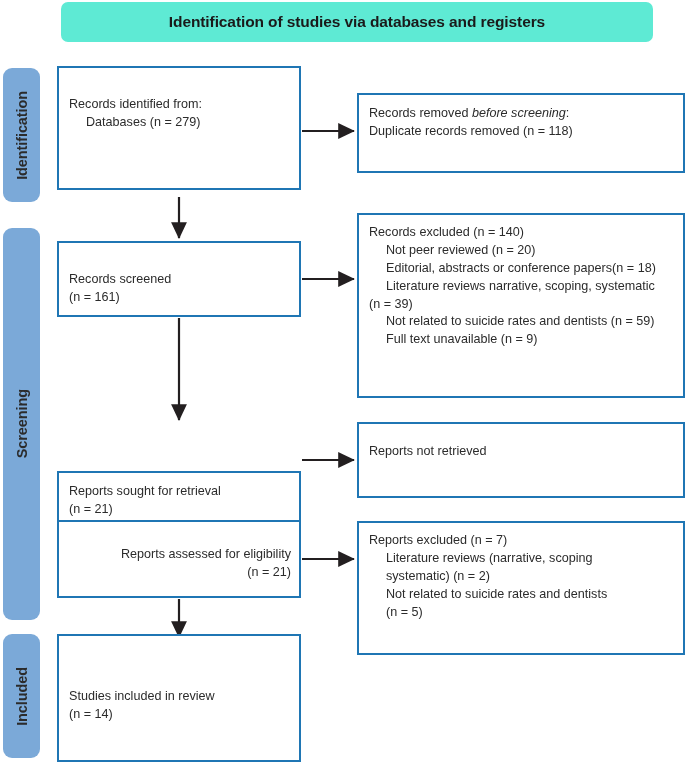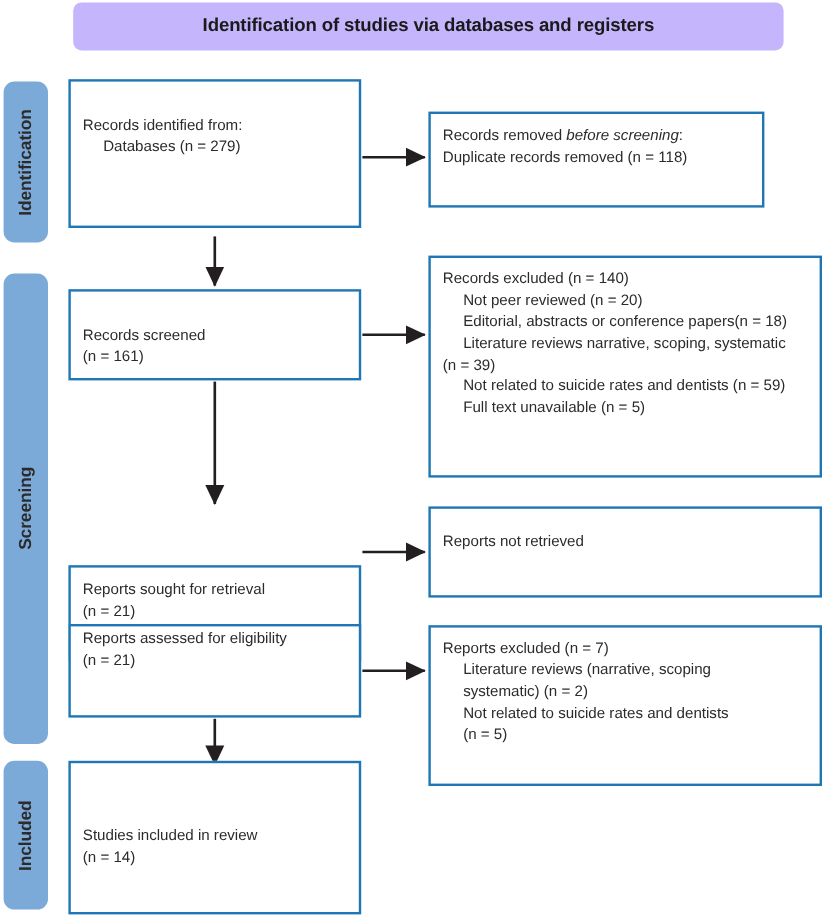--- a/index.html
+++ b/index.html
@@ -22,21 +22,21 @@
     height: 770px;
   }
 
   
   .header-band {
     position: absolute;
     left: 61px;
     top: 2px;
     width: 592px;
     height: 40px;
-    background: #c4b5fd;
+    background: #5eead4;
     border-radius: 7px;
     display: flex;
     align-items: center;
     justify-content: center;
   }
   .header-band .title {
     font-size: 15.5px;
     font-weight: bold;
     color: #1a1a1a;
     letter-spacing: -0.1px;
@@ -89,31 +89,31 @@
 
   
   #box-identified     { left: 57px; top: 66px;  width: 244px; height: 124px; }
   #box-screened       { left: 57px; top: 241px; width: 244px; height: 76px;  }
   #box-sought         { left: 57px; top: 423px; width: 244px; height: 80px; margin-top: 48px;  }
   #box-assessed       { left: 57px; top: 520px; width: 244px; height: 78px;  }
   #box-included       { left: 57px; top: 634px; width: 244px; height: 128px; }
   #box-included .line:first-child { margin-top: 0; }
 
   
-  #box-removed        { left: 357px; top: 93px;  width: 280px; height: 80px;  }
+  #box-removed        { left: 357px; top: 93px;  width: 328px; height: 80px;  }
   #box-rec-excluded   { left: 357px; top: 213px; width: 328px; height: 185px; }
   #box-not-retrieved  { left: 357px; top: 422px; width: 328px; height: 76px;  }
   #box-rep-excluded   { left: 357px; top: 521px; width: 328px; height: 134px; }
   #box-identified { padding-top: 28px; }
   #box-included   { padding-top: 52px; }
   #box-removed    { padding-top: 10px; }
   #box-not-retrieved { padding-top: 19px; }
   #box-screened   { padding-top: 28px; }
   #box-sought     { padding-top: 10px; }
-  #box-assessed   { padding-top: 2px; }
+  #box-assessed   { padding-top: 24px; align-items: flex-end; }
 
   
   #connectors {
     position: absolute;
     left: 0; top: 0;
     width: 685px;
     height: 770px;
     pointer-events: none;
   }
 </style>
@@ -169,21 +169,21 @@
     <span class="line">(n = 161)</span>
   </div>
 
   <div class="flow-box" id="box-rec-excluded">
     <span class="line">Records excluded (n = 140)</span>
     <span class="line indent">Not peer reviewed (n = 20)</span>
     <span class="line indent">Editorial, abstracts or conference papers(n = 18)</span>
     <span class="line indent">Literature reviews narrative, scoping, systematic</span>
     <span class="line">(n = 39)</span>
     <span class="line indent">Not related to suicide rates and dentists (n = 59)</span>
-    <span class="line indent">Full text unavailable (n = 5)</span>
+    <span class="line indent">Full text unavailable (n = 9)</span>
   </div>
 
   <div class="flow-box" id="box-sought">
     <span class="line">Reports sought for retrieval</span>
     <span class="line">(n = 21)</span>
   </div>
 
   <div class="flow-box" id="box-not-retrieved">
     <span class="line">Reports not retrieved</span>
   </div>

